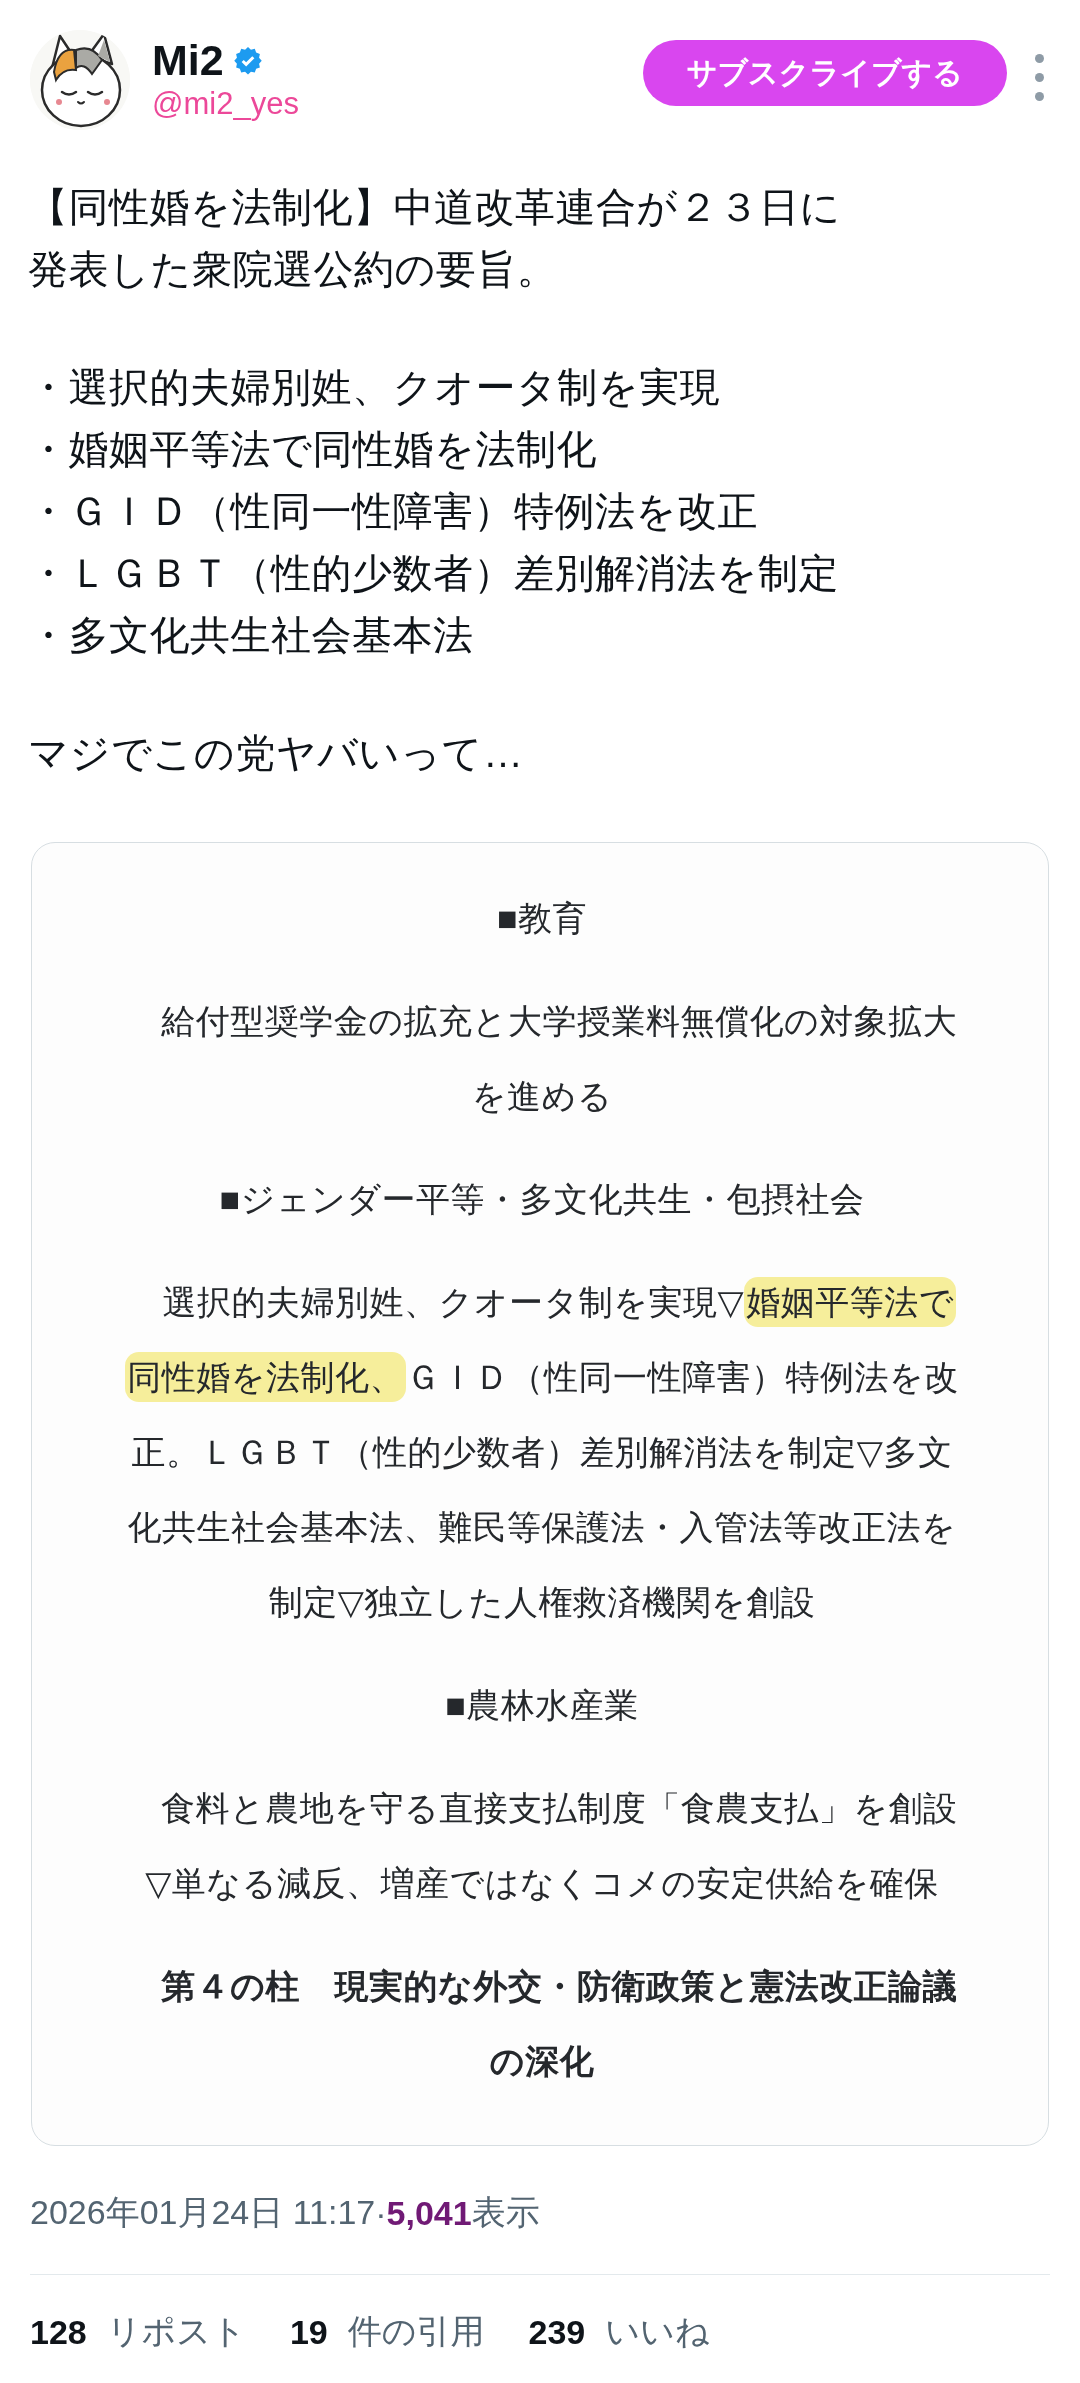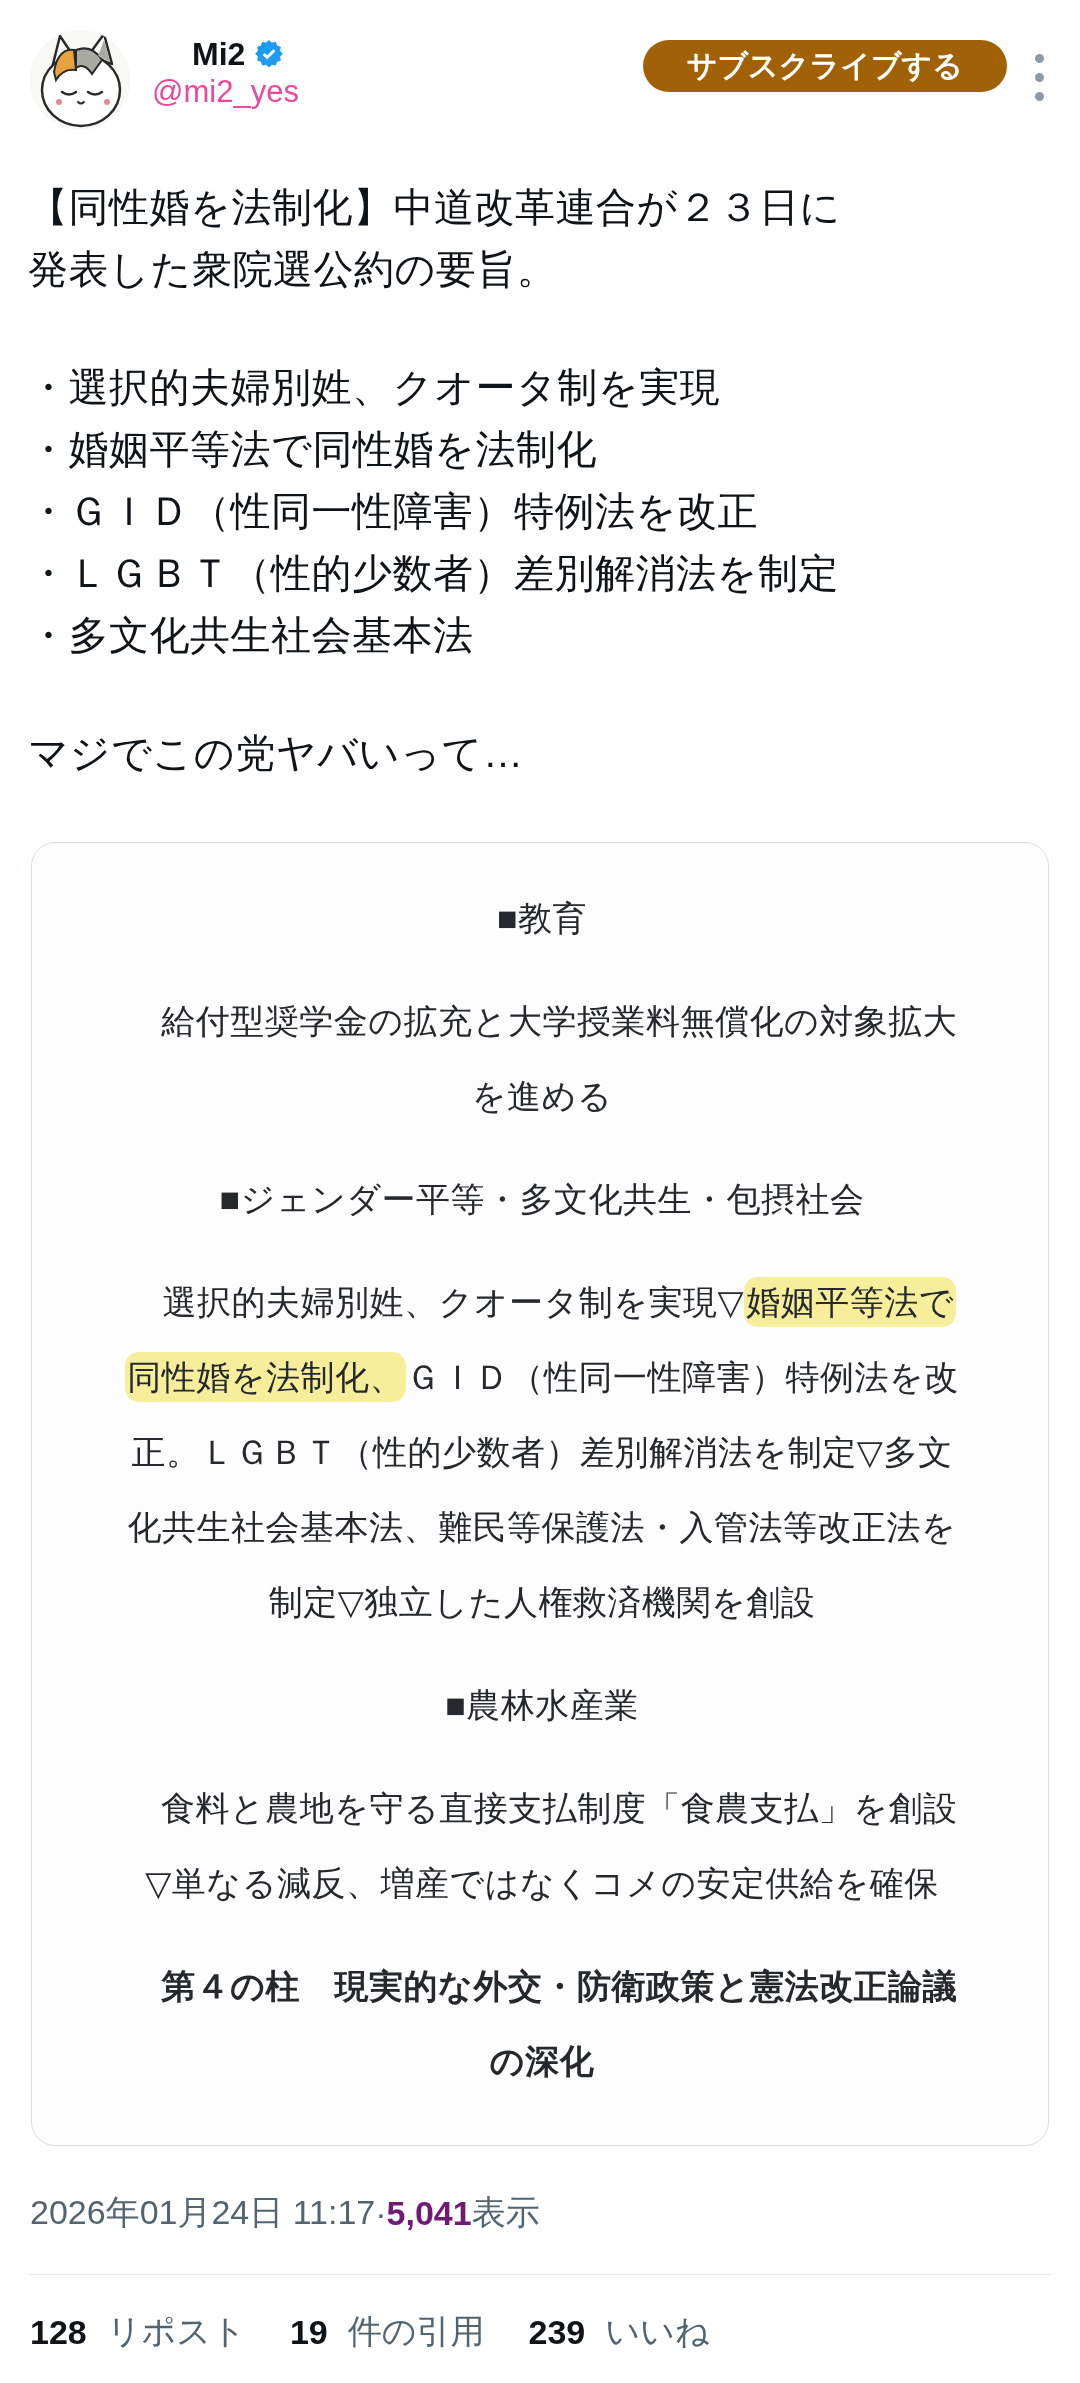--- a/index.html
+++ b/index.html
@@ -18,28 +18,28 @@
     display: flex; align-items: flex-start;
     padding: 30px 30px 0 30px;
   }
   .avatar {
     width: 100px; height: 100px; border-radius: 50%;
     overflow: hidden; flex: 0 0 auto; background: #f7f7f4;
   }
   .avatar svg { width: 100%; height: 100%; display: block; }
   .user-info { margin-left: 22px; padding-top: 6px; min-width: 0; }
   .name-row { display: flex; align-items: center; gap: 8px; }
-  .display-name { font-size: 32px; font-weight: 700; color: #0f1419; line-height: 1.15; margin-left: 40px; }
+  .display-name { font-size: 43px; font-weight: 700; color: #0f1419; line-height: 1.15; }
   .verified { width: 32px; height: 32px; display: inline-block; }
   .handle { font-size: 31px; color: #ec4899; line-height: 1.2; }
   .header-right { margin-left: auto; display: flex; align-items: flex-start; gap: 22px; padding-top: 10px; }
   .subscribe-btn {
-    background: #a16207; color: #ffffff; border: none;
+    background: #d946ef; color: #ffffff; border: none;
     font-family: inherit; font-size: 30px; font-weight: 700;
-    height: 52px; border-radius: 33px; padding: 0 44px;
+    height: 66px; border-radius: 33px; padding: 0 44px;
     display: flex; align-items: center; cursor: pointer; white-space: nowrap;
   }
   .more-btn {
     background: none; border: none; cursor: pointer;
     display: flex; flex-direction: column; gap: 10px; padding: 14px 6px;
   }
   .more-btn i { width: 9px; height: 9px; border-radius: 50%; background: #8e9ba6; display: block; }
 
   
   .tweet-body {

